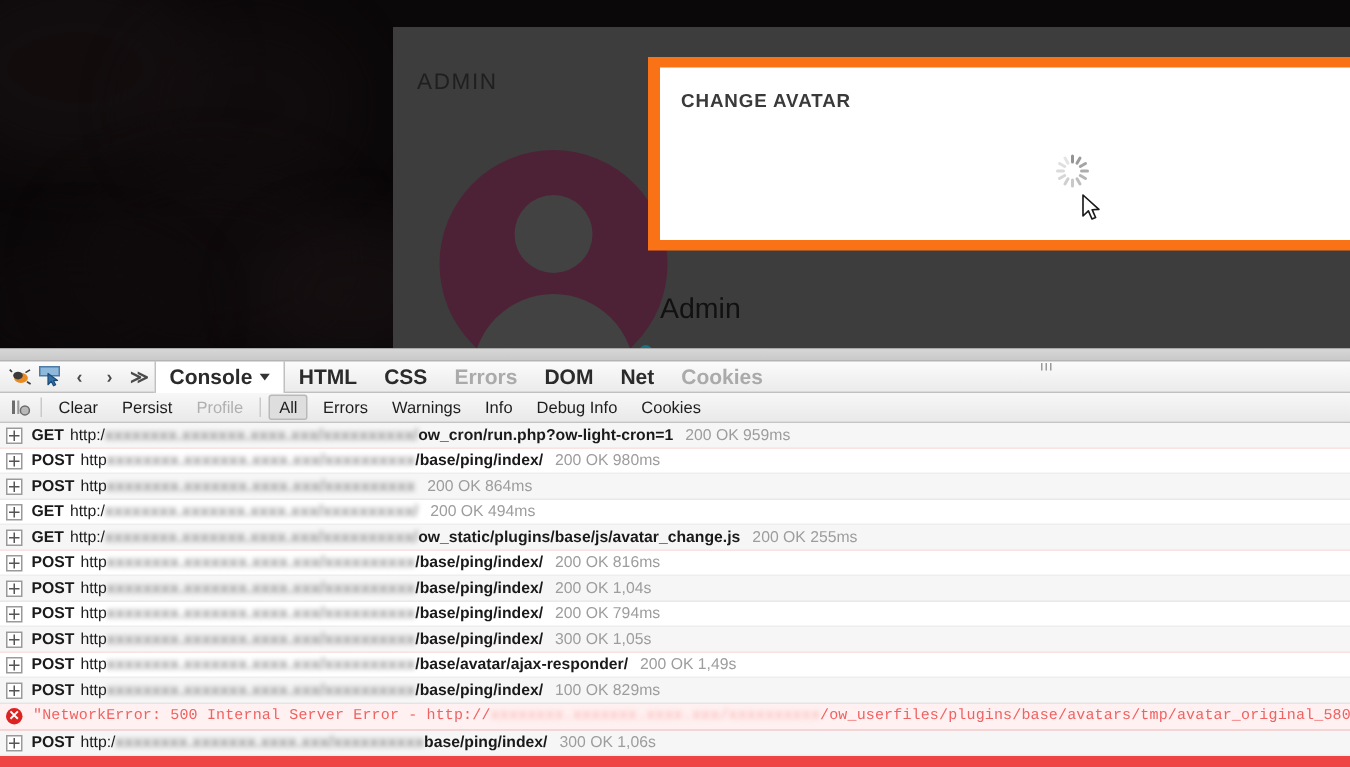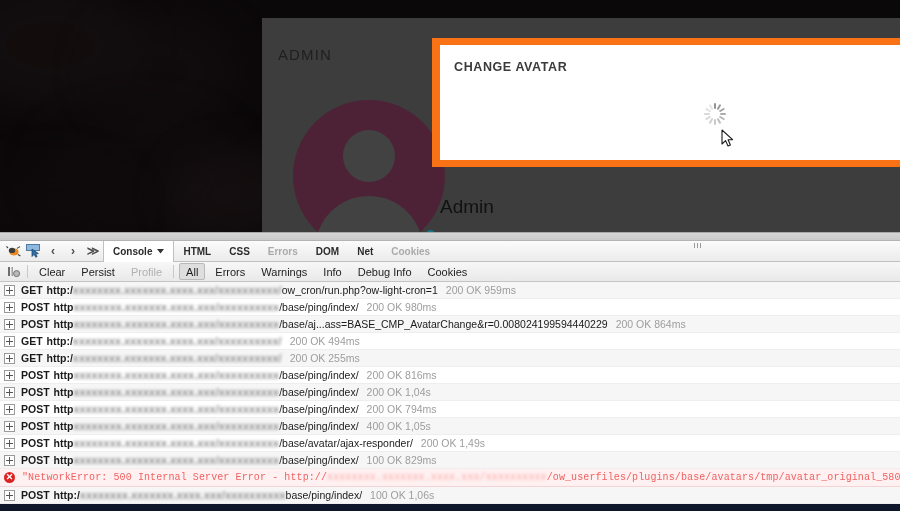--- a/index.html
+++ b/index.html
@@ -190,21 +190,21 @@
     align-items: center;
     justify-content: center;
     color: #4b4b4b;
     font-size: 12px;
     font-weight: bold;
   }
   .fb-tab {
     display: flex;
     align-items: center;
     padding: 0 9px;
-    font-size: 10px;
+    font-size: 14px;
     font-weight: bold;
     color: #2b2b2b;
     white-space: nowrap;
   }
   .fb-tab.dim { color: #aaaaaa; }
   .fb-tab.active {
     background: #ffffff;
     border-left: 1px solid #c0c0c0;
     border-right: 1px solid #c0c0c0;
     margin-bottom: -1px;
@@ -245,21 +245,21 @@
   .fb-sep {
     width: 1px;
     background: #c9c9c9;
     margin: 3px 3px;
   }
 
   
   #fb-log {
     height: 229px;
     overflow: hidden;
-    background: #0f172a;
+    background: #ef4444;
   }
   .log-row {
     display: flex;
     align-items: center;
     height: 16px;
     border-bottom: 1px solid #eeeeee;
     padding-left: 4px;
     font-size: 10.5px;
     white-space: nowrap;
     background: #ffffff;
@@ -304,31 +304,31 @@
     margin-right: 7px;
     flex: 0 0 auto;
     font-family: "Liberation Sans", sans-serif;
   }
   .log-method {
     font-weight: bold;
     color: #1a1a1a;
     margin-right: 4px;
   }
   .log-scheme {
-    font-weight: bold;
+    font-weight: normal;
     color: #1a1a1a;
   }
   .log-host {
     font-weight: bold;
     color: #8c8c8c;
     filter: blur(1.6px);
     letter-spacing: 0.2px;
   }
   .log-path {
-    font-weight: normal;
+    font-weight: bold;
     color: #1a1a1a;
   }
   .log-status {
     color: #9d9d9d;
     margin-left: 8px;
     font-weight: normal;
   }
   .err-text {
     color: #f06262;
     font-family: "Liberation Mono", monospace;
@@ -474,35 +474,35 @@
         <span class="log-scheme">http</span>
         <span class="log-host">xxxxxxxx.xxxxxxx.xxxx.xxx/xxxxxxxxxx</span>
         <span class="log-path">/base/ping/index/</span>
         <span class="log-status">200 OK 980ms</span>
       </div>
       <div class="log-row">
         <span class="twisty"></span>
         <span class="log-method">POST</span>
         <span class="log-scheme">http</span>
         <span class="log-host">xxxxxxxx.xxxxxxx.xxxx.xxx/xxxxxxxxxx</span>
-        <span class="log-path">/base/aj...ass=BASE_CMP_AvatarChange&amp;r=0.008024199594440229</span>
         <span class="log-status">200 OK 864ms</span>
       </div>
       <div class="log-row">
         <span class="twisty"></span>
         <span class="log-method">GET</span>
         <span class="log-scheme">http:/</span>
         <span class="log-host">xxxxxxxx.xxxxxxx.xxxx.xxx/xxxxxxxxxx/</span>
         <span class="log-status">200 OK 494ms</span>
       </div>
       <div class="log-row">
         <span class="twisty"></span>
         <span class="log-method">GET</span>
         <span class="log-scheme">http:/</span>
         <span class="log-host">xxxxxxxx.xxxxxxx.xxxx.xxx/xxxxxxxxxx/</span>
+        <span class="log-path">ow_static/plugins/base/js/avatar_change.js</span>
         <span class="log-status">200 OK 255ms</span>
       </div>
       <div class="log-row">
         <span class="twisty"></span>
         <span class="log-method">POST</span>
         <span class="log-scheme">http</span>
         <span class="log-host">xxxxxxxx.xxxxxxx.xxxx.xxx/xxxxxxxxxx</span>
         <span class="log-path">/base/ping/index/</span>
         <span class="log-status">200 OK 816ms</span>
       </div>
@@ -521,21 +521,21 @@
         <span class="log-host">xxxxxxxx.xxxxxxx.xxxx.xxx/xxxxxxxxxx</span>
         <span class="log-path">/base/ping/index/</span>
         <span class="log-status">200 OK 794ms</span>
       </div>
       <div class="log-row">
         <span class="twisty"></span>
         <span class="log-method">POST</span>
         <span class="log-scheme">http</span>
         <span class="log-host">xxxxxxxx.xxxxxxx.xxxx.xxx/xxxxxxxxxx</span>
         <span class="log-path">/base/ping/index/</span>
-        <span class="log-status">400 OK 1,05s</span>
+        <span class="log-status">300 OK 1,05s</span>
       </div>
       <div class="log-row">
         <span class="twisty"></span>
         <span class="log-method">POST</span>
         <span class="log-scheme">http</span>
         <span class="log-host">xxxxxxxx.xxxxxxx.xxxx.xxx/xxxxxxxxxx</span>
         <span class="log-path">/base/avatar/ajax-responder/</span>
         <span class="log-status">200 OK 1,49s</span>
       </div>
       <div class="log-row">
@@ -551,16 +551,16 @@
         <span class="err-text">"NetworkError: 500 Internal Server Error - http://</span>
         <span class="err-text err-host">xxxxxxxx.xxxxxxx.xxxx.xxx/xxxxxxxxxx</span>
         <span class="err-text">/ow_userfiles/plugins/base/avatars/tmp/avatar_original_58073f6fd1afc.jpg?1476870024691"</span>
       </div>
       <div class="log-row">
         <span class="twisty"></span>
         <span class="log-method">POST</span>
         <span class="log-scheme">http:/</span>
         <span class="log-host">xxxxxxxx.xxxxxxx.xxxx.xxx/xxxxxxxxxx</span>
         <span class="log-path">base/ping/index/</span>
-        <span class="log-status">100 OK 1,06s</span>
+        <span class="log-status">300 OK 1,06s</span>
       </div>
     </div>
 </div>
 
 </body></html>

